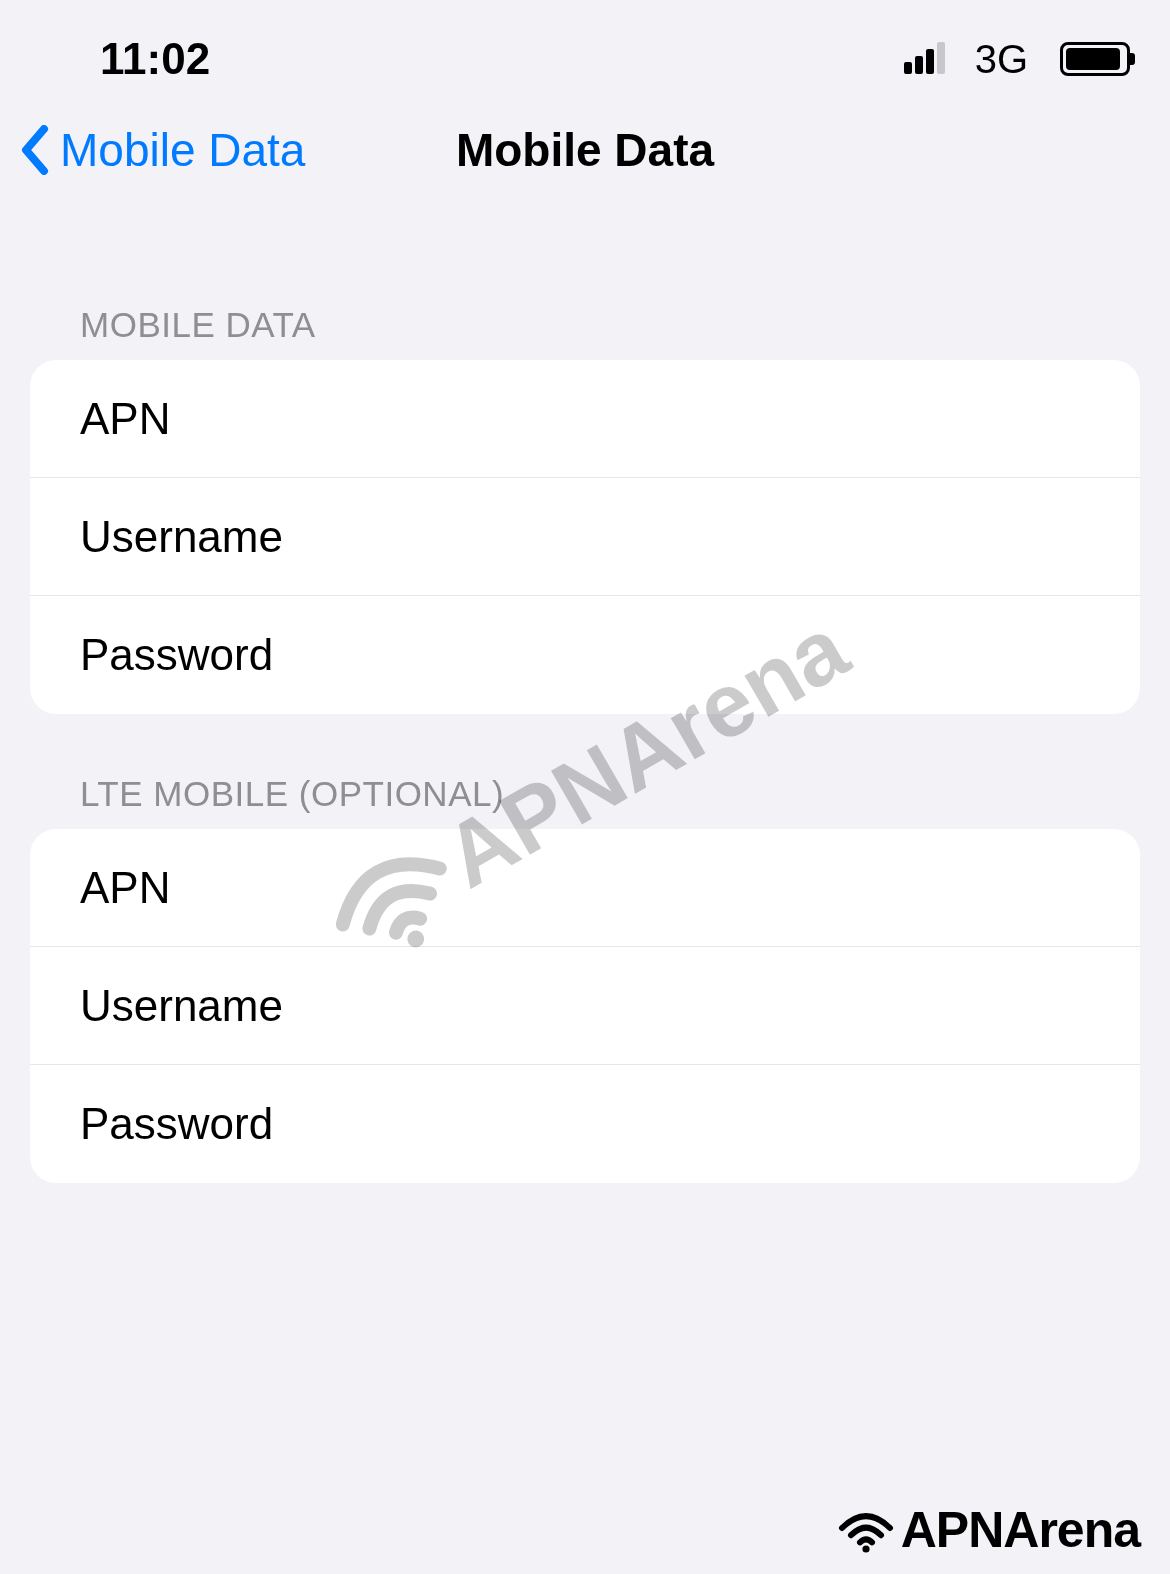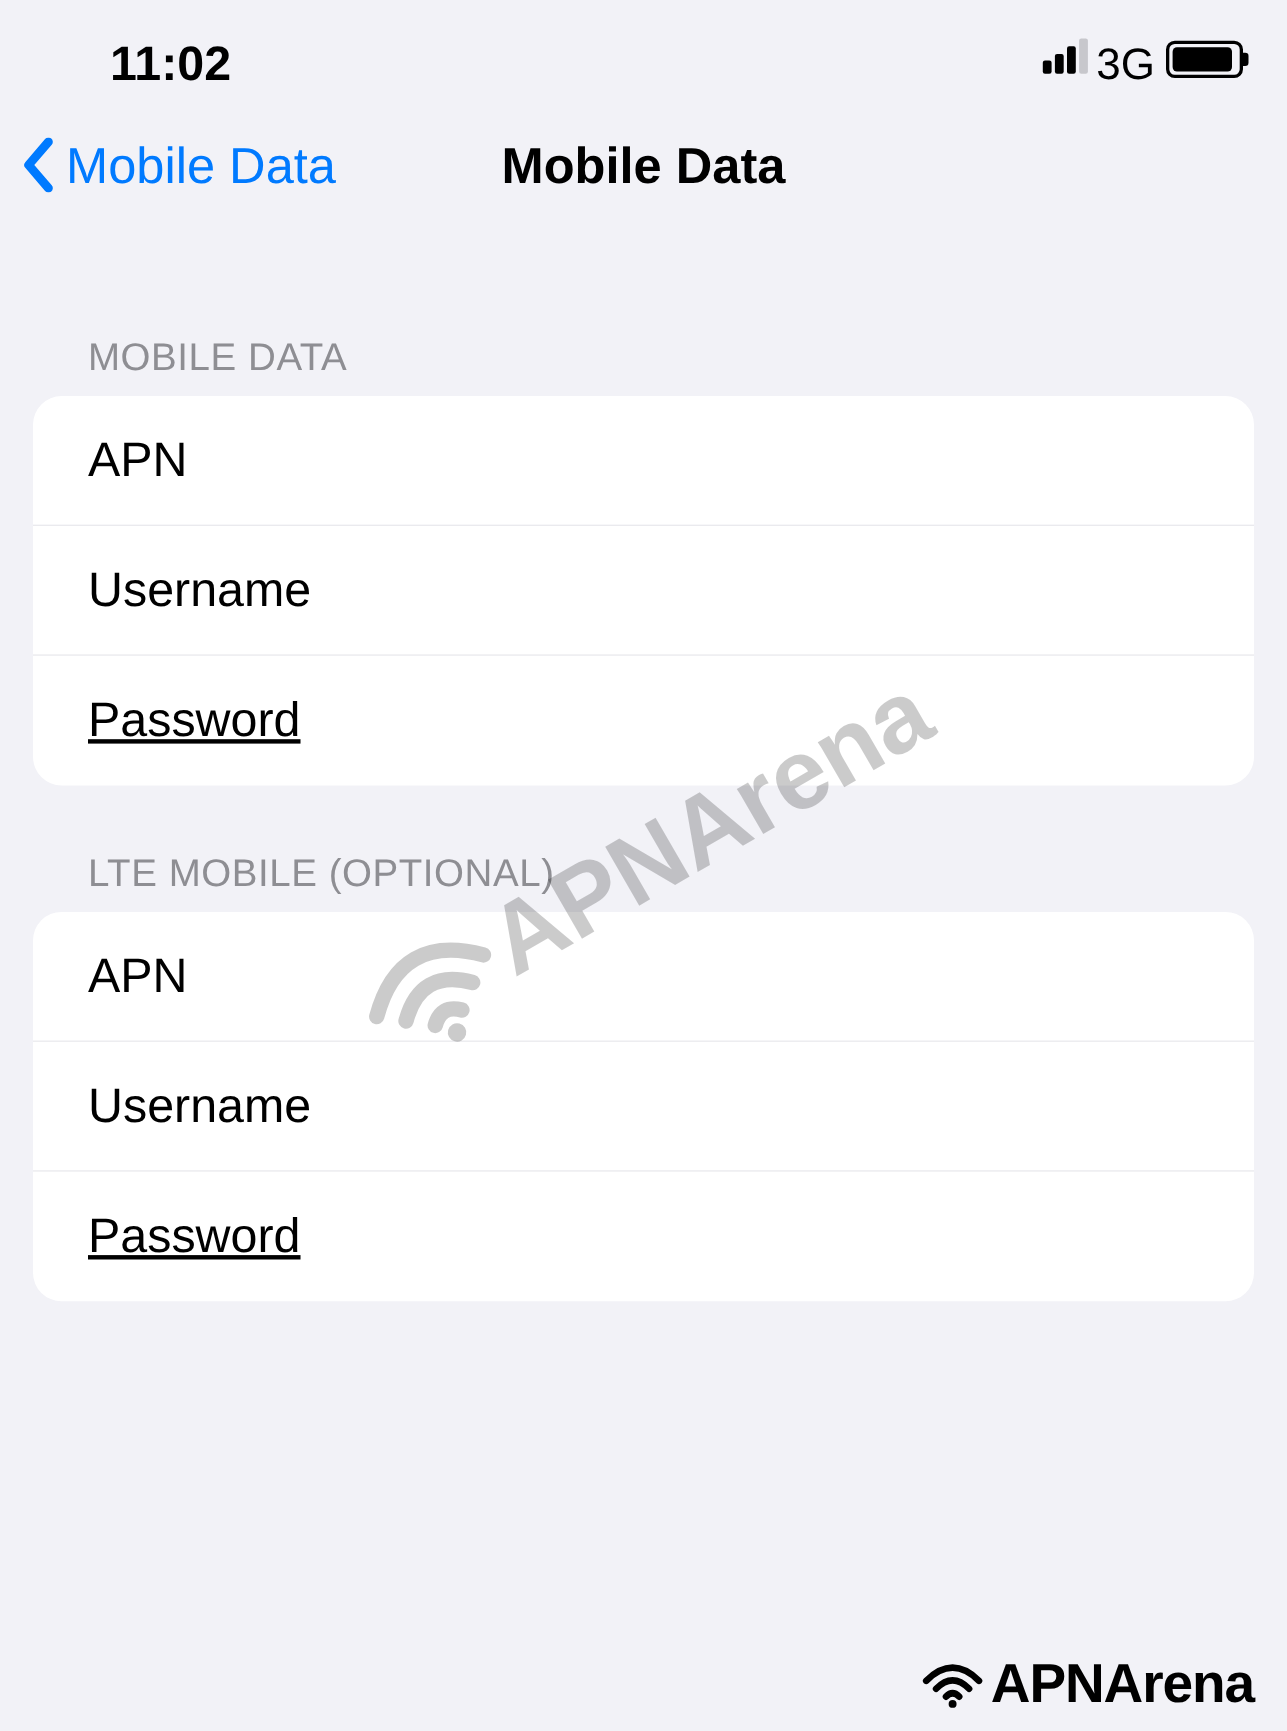--- a/index.html
+++ b/index.html
@@ -23,22 +23,22 @@
       padding: 28px 40px 20px 100px;
       height: 110px;
     }
     .status-time {
       font-size: 44px;
       font-weight: 600;
       color: #000;
     }
     .status-right {
       display: flex;
-      align-items: flex-start;
-      gap: 2px;
+      align-items: center;
+      gap: 24px;
     }
     .signal-icon {
       display: flex;
       align-items: flex-end;
       gap: 3px;
       height: 30px;
     }
     .signal-bar {
       width: 8px;
       background: #000;
@@ -132,21 +132,20 @@
     .settings-row {
       display: flex;
       align-items: center;
       padding: 32px 50px;
       min-height: 118px;
       border-bottom: 1px solid #E5E5EA;
       gap: 31px;
     }
     .settings-row:last-child {
       border-bottom: none;
-      text-decoration: underline;
     }
     .setting-label {
       font-size: 44px;
       color: #000;
       font-weight: 400;
       width: 240px;
       flex-shrink: 0;
     }
     .setting-value {
       font-size: 44px;

